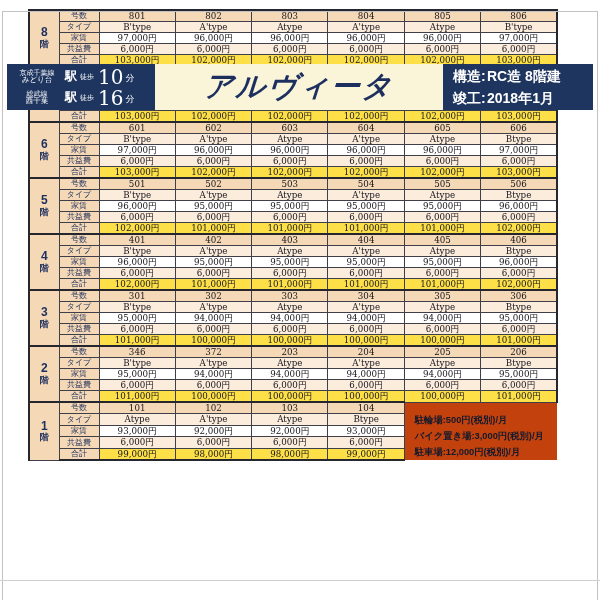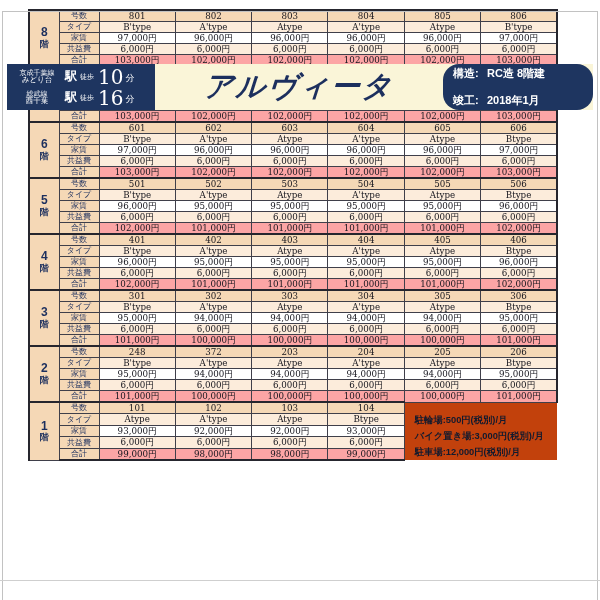--- a/index.html
+++ b/index.html
@@ -16,34 +16,34 @@
   .line-stack{width:52px;display:flex;flex-direction:column;align-items:center;line-height:1.1;}
   .line-name{font-size:7px;white-space:nowrap;}
   .stop-name{font-size:7.5px;white-space:nowrap;}
   .eki{font-size:12px;font-weight:bold;margin:0 3px 0 2px;}
   .walk{font-size:7px;margin-right:2px;}
   .min-num{font-size:20px;font-family:"DejaVu Serif",serif;line-height:1;margin:0 2px;}
   .min-suffix{font-size:9px;align-self:flex-end;margin-bottom:2px;}
   .title-area{flex:1;display:flex;align-items:center;justify-content:center;}
   .title{font-family:"DejaVu Serif",serif;font-style:italic;font-weight:bold;font-size:29px;
     color:#1c2f5e;letter-spacing:2px;transform:skewX(-4deg);}
-  .building-block{width:150px;display:flex;flex-direction:column;justify-content:space-between;
-    padding-left:10px;box-sizing:border-box;font-size:11px;font-weight:bold;line-height:1;border-radius:16px;}
+  .building-block{width:150px;display:flex;flex-direction:column;justify-content:center;
+    padding-left:10px;box-sizing:border-box;font-size:14px;font-weight:bold;line-height:1;}
   .building-row{display:flex;margin:4px 0;}
   .building-row .b-lbl{width:34px;}
 
   
   .rent-table{border-collapse:collapse;table-layout:fixed;width:530px;margin:9px 0 0 28px;}
   .rent-table td{border:1px solid #3f3f4a;height:10px;padding:0 1px;text-align:center;
     vertical-align:middle;font-size:8.5px;line-height:1;color:#14141c;overflow:hidden;white-space:nowrap;}
   tr.r0 td{background:#f5d8b6;}
   tr.r1 td{background:#fcecdb;}
   tr.r2 td{background:#fff;}
   tr.r3 td{background:#fcecdb;}
-  tr.r4 td{background:#fca5a5;}
+  tr.r4 td{background:#fde047;}
   .rent-table td.lbl{background:#f5d8b6;font-weight:normal;color:#1c2f5e;font-size:8px;}
   .rent-table td.floor-cell{background:#f5d8b6;border-left-width:2px;border-left-color:#26262e;}
   .floor-num{font-weight:bold;font-size:12px;color:#1c2f5e;line-height:1.1;}
   .floor-suffix{font-weight:bold;font-size:9px;color:#1c2f5e;line-height:1.1;}
   .rent-table td.val{font-family:"DejaVu Serif",serif;font-size:8.7px;}
   tr.group-start td{border-top-width:2px;border-top-color:#26262e;}
   .rent-table td.col-last{border-right-width:2px;border-right-color:#26262e;}
   .rent-table tr:last-child td{border-bottom-width:2px;border-bottom-color:#26262e;}
   .rent-table td.notes-cell{border:none;background:#c2410c;text-align:left;vertical-align:top;
     padding:9px 0 0 10px;font-weight:bold;font-size:9.3px;color:#121a2e;line-height:1.75;white-space:nowrap;}
@@ -393,21 +393,21 @@
           <td class="val">100,000円</td>
           <td class="val">100,000円</td>
           <td class="val col-last">101,000円</td>
         </tr>
         <tr class="r0 group-start">
           <td rowspan="5" class="floor-cell">
             <div class="floor-num">2</div>
             <div class="floor-suffix">階</div>
           </td>
           <td class="lbl">号数</td>
-          <td class="val">248</td>
+          <td class="val">346</td>
           <td class="val">372</td>
           <td class="val">203</td>
           <td class="val">204</td>
           <td class="val">205</td>
           <td class="val col-last">206</td>
         </tr>
         <tr class="r1">
           <td class="lbl">タイプ</td>
           <td class="val">B'type</td>
           <td class="val">A'type</td>

